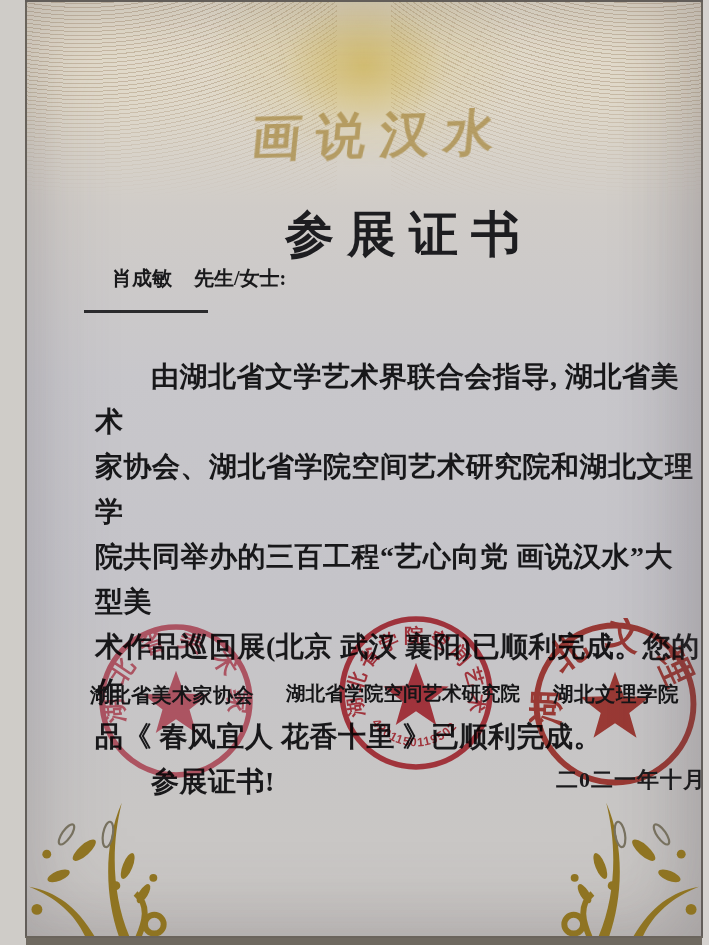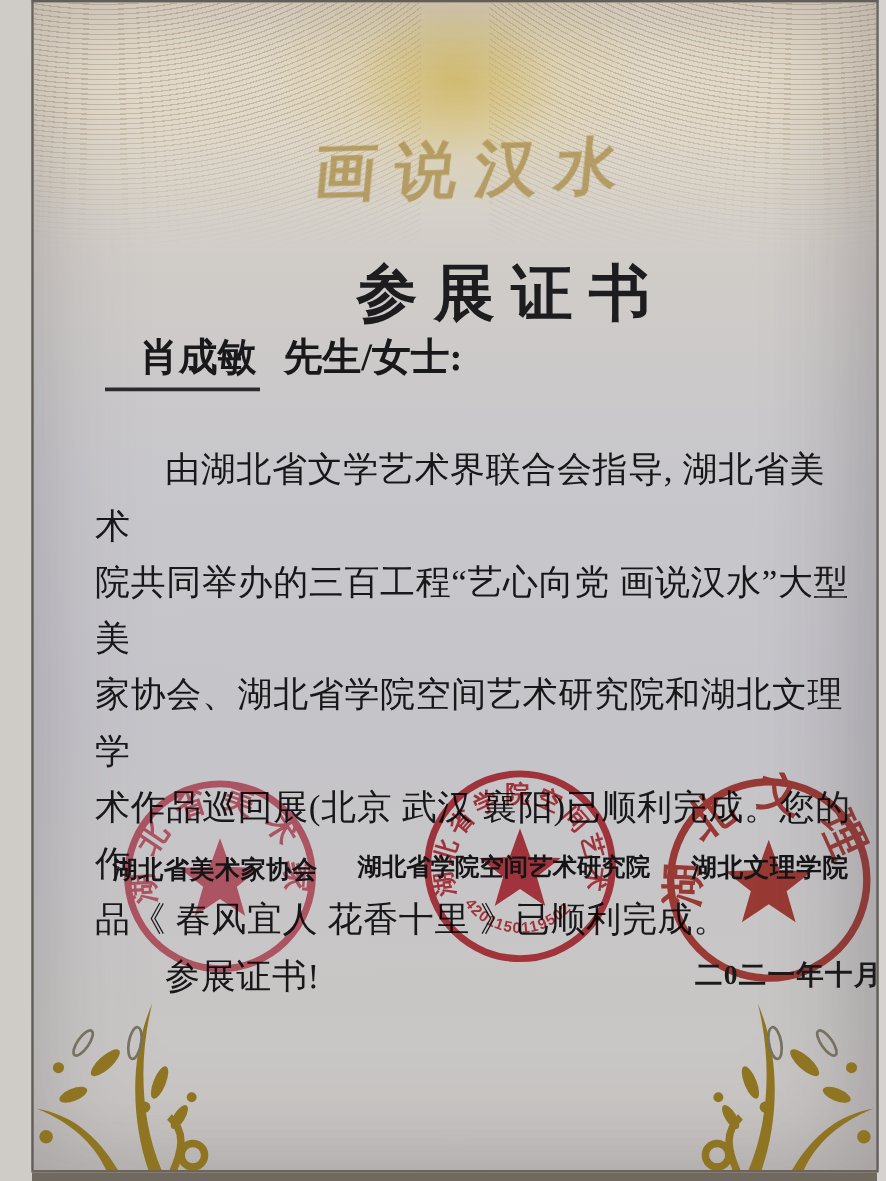--- a/index.html
+++ b/index.html
@@ -34,26 +34,26 @@
   .calligraphy{
     position:absolute;left:225px;top:100px;width:280px;
     font-size:50px;font-weight:bold;letter-spacing:14px;color:#ab8e4a;opacity:.78;
     transform:skewX(-7deg) rotate(-1.5deg);filter:blur(.5px);white-space:nowrap;
   }
   .title{
     position:absolute;left:258px;top:184px;
     font-family:"Liberation Sans","DejaVu Sans",sans-serif;
     font-size:49px;font-weight:900;letter-spacing:13px;color:#1d1d20;white-space:nowrap;margin-top:16px;
   }
-  .name-row{position:absolute;left:85px;top:263px;font-size:31px;font-weight:700;color:#19191b;white-space:nowrap;}
+  .name-row{position:absolute;left:85px;top:263px;font-size:20px;font-weight:700;color:#19191b;white-space:nowrap;}
   .name-row .salutation{margin-left:22px;}
   .name-underline{position:absolute;left:57px;top:308px;width:124px;border-top:3px solid #2b2b2d;}
   .body{
-    position:absolute;left:49px;top:352px;width:606px;
-    font-size:28px;font-weight:400;color:#18181a;line-height:45px;letter-spacing:.5px;
+    position:absolute;left:68px;top:352px;width:606px;
+    font-size:28px;font-weight:700;color:#18181a;line-height:45px;letter-spacing:.5px;
   }
   .body .indent{text-indent:2em;}
   .seal{position:absolute;mix-blend-mode:multiply;opacity:.92;}
   .seal svg{display:block;width:100%;height:100%;}
   .seal-1{left:68px;top:618px;width:162px;height:162px;}
   .seal-2{left:308px;top:610px;width:162px;height:162px;}
   .seal-3{left:502px;top:616px;width:172px;height:172px;}
   .ring-text{font-weight:700;fill:currentColor;}
   .seal-1 .ring-text{font-size:24px;letter-spacing:11px;}
   .seal-2 .ring-text{font-size:19px;letter-spacing:4px;}
@@ -82,22 +82,22 @@
 
     <div class="title">参展证书</div>
 
     <div class="name-row">
       <span class="name">肖成敏</span><span class="salutation">先生/女士:</span>
     </div>
     <div class="name-underline"></div>
 
     <div class="body">
       <div class="indent">由湖北省文学艺术界联合会指导, 湖北省美术</div>
+      <div>家协会、湖北省学院空间艺术研究院和湖北文理学</div>
       <div>院共同举办的三百工程“艺心向党 画说汉水”大型美</div>
-      <div>家协会、湖北省学院空间艺术研究院和湖北文理学</div>
       <div>术作品巡回展(北京 武汉 襄阳)已顺利完成。您的作</div>
       <div>品《 春风宜人 花香十里 》已顺利完成。</div>
       <div class="indent">参展证书!</div>
     </div>
 
     <div class="seal seal-1" style="color: rgb(218, 95, 114);">
       <svg viewBox="0 0 160 160">
         <circle cx="80" cy="80" r="73" fill="none" stroke="currentColor" stroke-width="5.5"></circle>
         <path id="s1top" d="M 32,102 A 53,53 0 1 1 128,102" fill="none"></path>
         <text class="ring-text"><textPath href="#s1top" startOffset="2">湖北省美术家协会</textPath></text>

